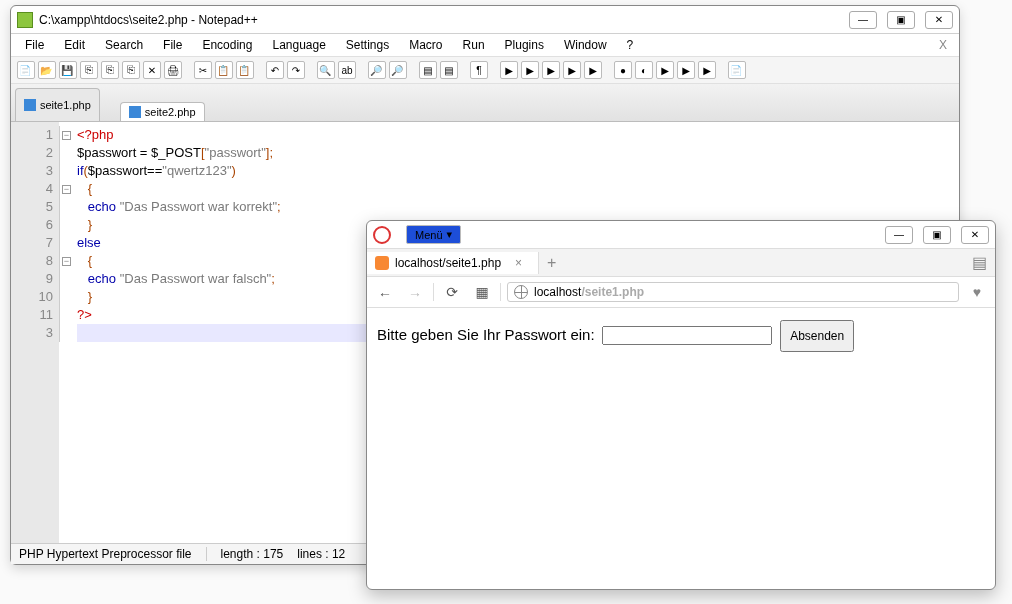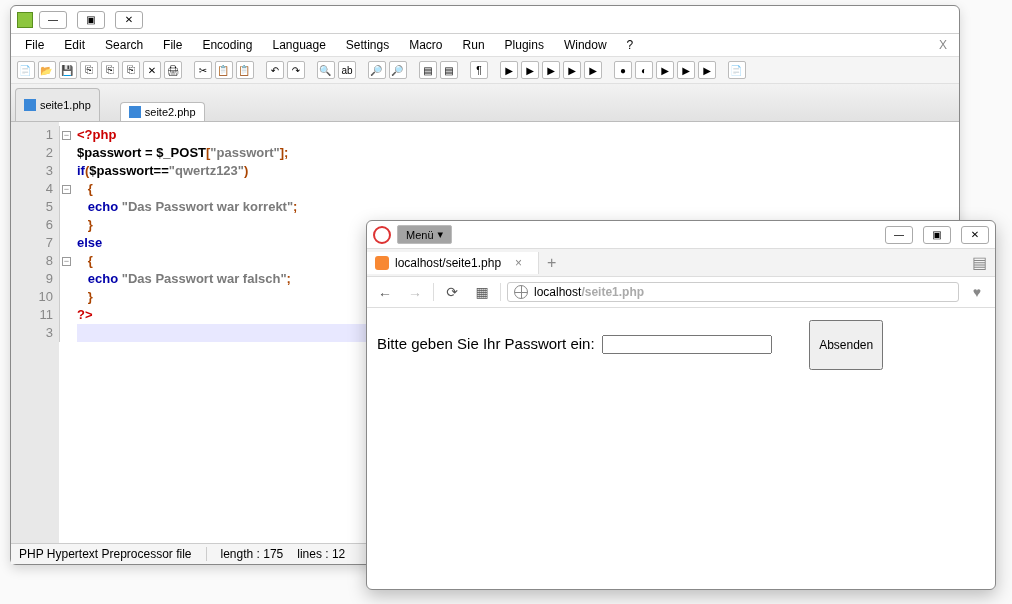--- a/index.html
+++ b/index.html
@@ -34,37 +34,37 @@
   .tab.active { background:#fff;margin-top:14px; }
   .tab .fi { width:12px; height:12px; background:#3b88d8; display:inline-block; }
 
   .editor { flex:1; display:flex; font-family:"Consolas","Courier New",monospace; font-size:13px; overflow:hidden; }
   .gutter { width:48px; background:#e8e8e8; text-align:right; color:#888; padding:4px 6px 4px 0; }
   .gutter div { height:18px; line-height:18px; }
   .fold { width:14px; padding-top:4px; }
   .fold div { height:18px; display:flex; align-items:center; justify-content:center; color:#888; font-size:9px; border-left:1px solid #ccc; }
   .fold .box { border:1px solid #999; width:9px; height:9px; line-height:7px; text-align:center; font-size:9px; }
   .code { flex:1; padding:4px 0 4px 4px; }
-  .code .ln { height:18px; line-height:18px; white-space:pre;font-weight:bold; }
+  .code .ln { height:18px; line-height:18px; white-space:pre; }
   .code .hl { background:#e8e8ff; display:block; width:100%; }
   .tok-tag{color:#c00;} .tok-var{color:#000;} .tok-op{color:#000;} .tok-key{color:#00a;} .tok-punc{color:#a40;} .tok-gray{color:#7a7a7a;}
 
   .statusbar { display:flex; gap:14px; border-top:1px solid #ccc; font-size:12px; padding:3px 8px; background:#f5f5f5; }
   .statusbar span:first-child { border-right:1px solid #ccc; padding-right:14px; }
 
   
   .browser {
     position:absolute; left:366px; top:220px; width:630px; height:370px;
     background:#fff; border:1px solid #888; border-radius:6px;
     box-shadow:0 6px 18px rgba(0,0,0,.25);
     display:flex; flex-direction:column;
   }
   .br-title { display:flex; align-items:center; padding:4px 6px; border-bottom:1px solid #ddd; }
   .opera-ic { width:18px; height:18px; border:2px solid #d33; border-radius:50%; margin-right:6px; }
-  .menu-btn { font-size:11px; border:1px solid #bbb; padding:2px 8px; border-radius:2px; background:#a3a3a3; cursor:pointer; display:flex; align-items:center; gap:4px; }
+  .menu-btn { font-size:11px; border:1px solid #bbb; padding:2px 8px; border-radius:2px; background:#1d4ed8; cursor:pointer; display:flex; align-items:center; gap:4px;margin-left:9px; }
   .br-title .spacer { flex:1; }
 
   .br-tabs { display:flex; align-items:center; border-bottom:1px solid #ddd; background:#f3f3f3; }
   .br-tab { display:flex; align-items:center; gap:6px; font-size:12px; padding:4px 16px 4px 8px; border-right:1px solid #ddd; background:#fff; cursor:pointer; }
   .xampp-ic { width:14px; height:14px; background:#f88833; border-radius:3px; display:inline-block; }
   .closex { margin-left:8px; color:#888; cursor:pointer; }
   .newtab { padding:2px 8px; color:#888; cursor:pointer; }
   .tab-menu { margin-left:auto; padding:4px 8px; color:#888; cursor:pointer; }
 
   .br-addr { display:flex; align-items:center; gap:6px; padding:4px 6px; border-bottom:1px solid #ddd; }
@@ -73,28 +73,29 @@
   .sep-v { width:1px; height:18px; background:#ddd; }
   .addr-field { flex:1; display:flex; align-items:center; gap:6px; border:1px solid #ccc; border-radius:3px; padding:2px 6px; font-size:12px; }
   .globe { width:14px; height:14px; border:1px solid #888; border-radius:50%; display:inline-block; position:relative; }
   .globe::before { content:""; position:absolute; left:6px; top:0; bottom:0; width:1px; background:#888; }
   .globe::after { content:""; position:absolute; top:6px; left:0; right:0; height:1px; background:#888; }
   .addr-text .dim { color:#aaa;font-weight:bold; }
   .heart { width:24px; text-align:center; color:#888; cursor:pointer; font-size:14px; }
 
   .br-body { flex:1; padding:12px 10px; font-family:"Times New Roman",serif; font-size:15px; }
   .br-body input[type=text]{ font-size:13px; width:170px; margin:0 4px; }
-  .br-body input[type=submit]{ font-size:12px; padding:16px 8px;margin-left:29px; }
+  .br-body input[type=submit]{ font-size:12px; padding:7px 8px; }
 </style>
 </head>
 <body>
 
 <div class="npp">
   <div class="titlebar">
     <span class="ic"></span>
+    <span class="title">C:\xampp\htdocs\seite2.php - Notepad++</span>
     <div class="win-ctrls">
       <span>—</span>
       <span>▣</span>
       <span>✕</span>
     </div>
   </div>
 
   <div class="menubar" id="npp-menubar">
       <span class="mi">File</span>
       <span class="mi">Edit</span>

